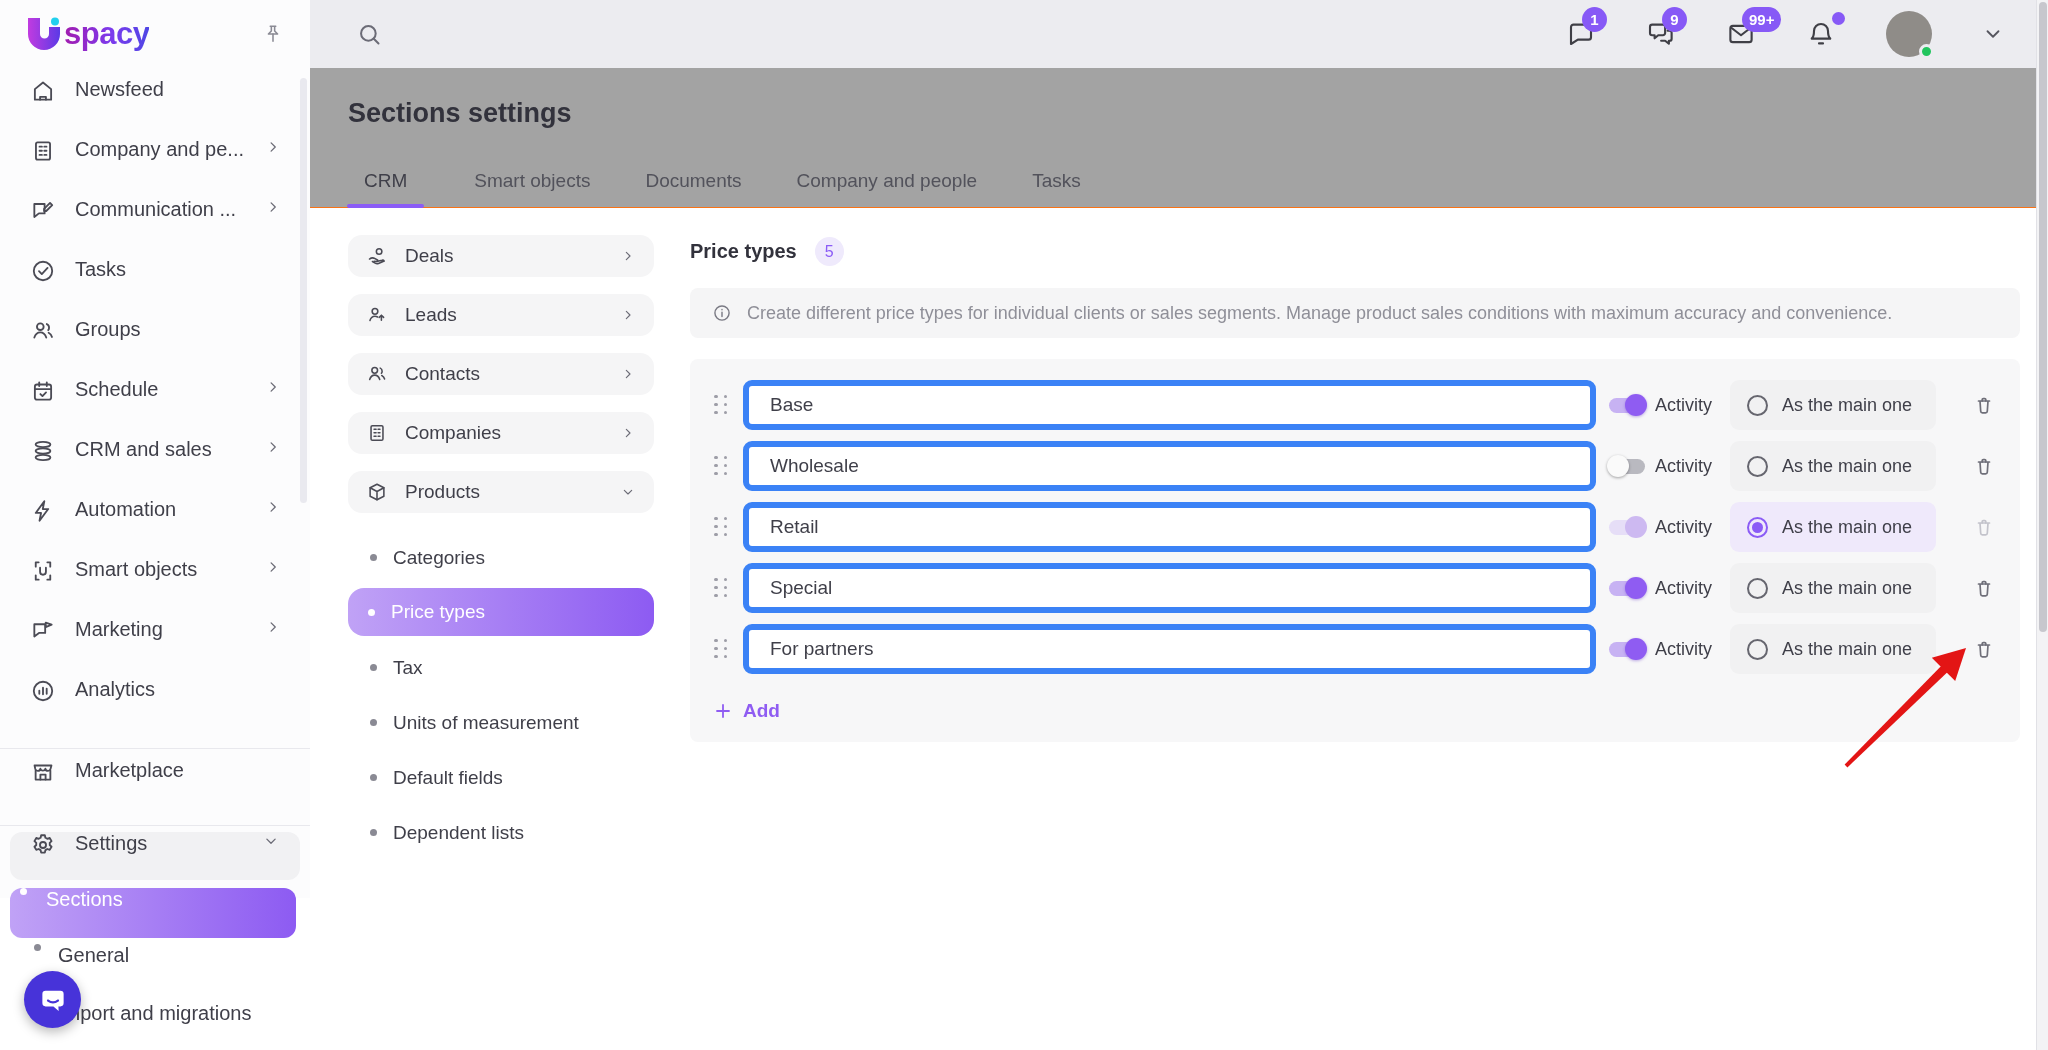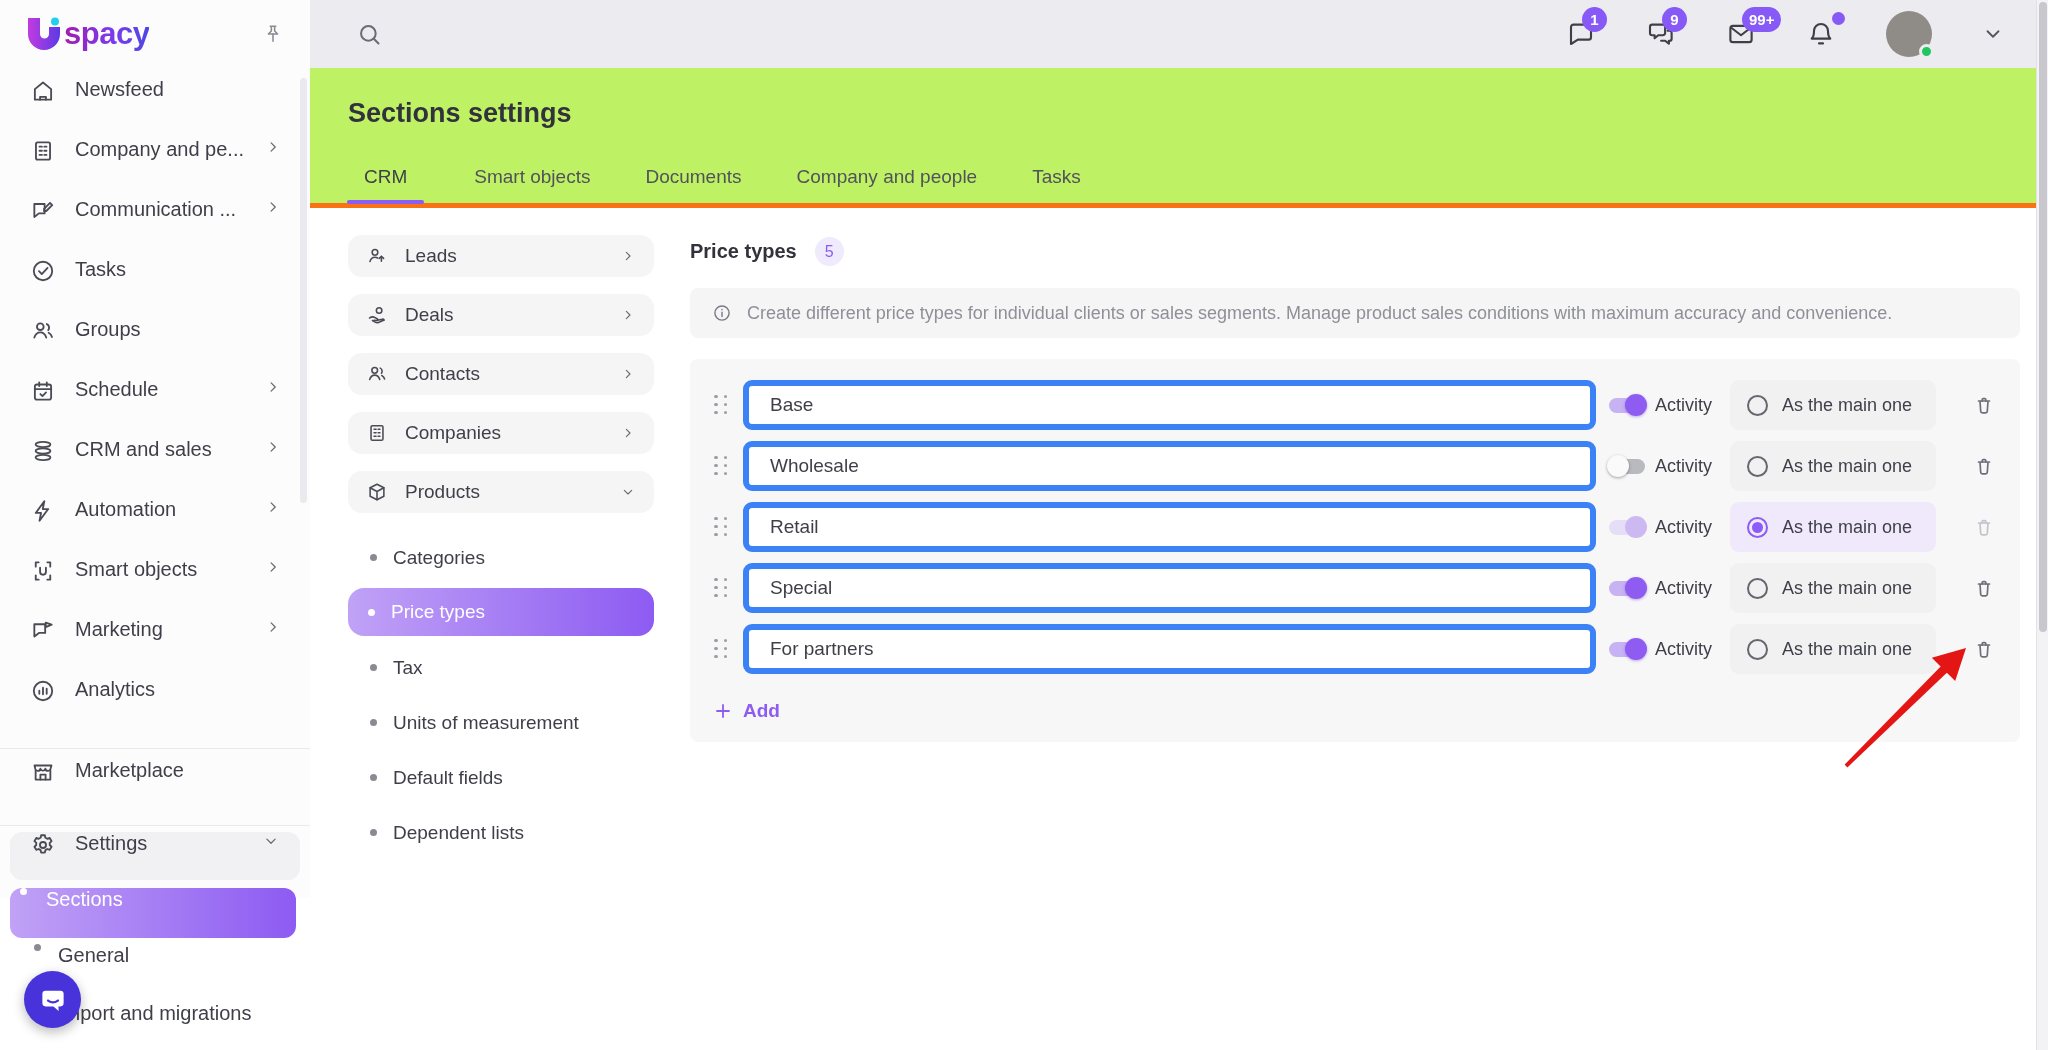--- a/index.html
+++ b/index.html
@@ -45,21 +45,21 @@
   .avatar { width:46px; height:46px; border-radius:50%; position:relative; cursor:pointer; flex:0 0 auto;
     background:
       radial-gradient(circle at 62% 32%, #c2467c 0 7px, rgba(194,70,124,0) 8px),
       radial-gradient(circle at 30% 60%, #d8d5d0 0 10px, rgba(216,213,208,0) 11px),
       linear-gradient(135deg,#b9b4ae 0%,#969document28e 45%,#6e6b67 100%);
     background-color:#8f8c88; }
   .status-dot { position:absolute; right:-2px; bottom:-2px; width:15px; height:15px; border-radius:50%; background:#22c55e; border:3px solid #ececf0; }
   .caret { width:22px; height:22px; color:#55555e; cursor:pointer; }
 
   
-  .page-head { position:absolute; left:310px; top:68px; right:12px; height:140px; background:#bef264; border-bottom:5px solid #f97316; z-index:1; }
+  .page-head { position:absolute; left:310px; top:68px; right:12px; height:140px; background:#a3a3a3; border-bottom:1px solid #f97316; z-index:1; }
   .page-title { position:absolute; left:38px; top:30px; font-size:27px; font-weight:bold; color:#32323c; }
   .tabs { position:absolute; left:37px; bottom:-1px; display:flex; gap:45px; }
   .tab { font-size:19px; color:#52525b; padding:0 5px 16px; position:relative; cursor:pointer; }
   .tab.active { color:#3f3f49; padding:0 17px 16px; }
   .tab.active::after { content:""; position:absolute; left:0; right:0; bottom:0; height:4px; border-radius:3px; background:#8b5cf6; }
 
   
   .content { position:absolute; left:310px; top:209px; right:12px; bottom:0; background:#fff; }
 
   .crm-nav { position:absolute; left:38px; top:26px; width:306px; }
@@ -368,41 +368,41 @@
       <div class="tab">Company and people</div>
       <div class="tab">Tasks</div>
     </div>
 </div>
 
 <div class="content">
   <div class="crm-nav">
       <div class="cn-pill">
         <span class="ic">
           <svg viewBox="0 0 24 24" fill="none" stroke="currentColor" stroke-width="1.7" stroke-linecap="round" stroke-linejoin="round">
+            <circle cx="14.3" cy="7" r="3"></circle>
+            <path d="M3.8 15.3c2-1.5 4.1-1.6 6.1-.4l2.6 1.5c.8.5.3 1.7-.7 1.6l-3-.3"></path>
+            <path d="m12.7 17.8 4.8-1.2c1-.3 1.9.1 2.4.9l-6.3 2.6c-1.2.4-2.5.3-3.6-.4l-3-1.7"></path>
+          </svg>
+        </span>
+        <span>Deals</span>
+        <span class="chev ic">
+          <svg viewBox="0 0 24 24" fill="none" stroke="currentColor" stroke-width="1.7" stroke-linecap="round" stroke-linejoin="round">
+            <path d="m9.5 6.5 5.5 5.5-5.5 5.5"></path>
+          </svg>
+        </span>
+      </div>
+      <div class="cn-pill">
+        <span class="ic">
+          <svg viewBox="0 0 24 24" fill="none" stroke="currentColor" stroke-width="1.7" stroke-linecap="round" stroke-linejoin="round">
             <circle cx="9.8" cy="8" r="3.1"></circle>
             <path d="M4.3 18c.9-3 3-4.6 5.5-4.6 1 0 2 .3 2.8.8"></path>
             <path d="M16.8 17.6v-5.2M14.4 14.6l2.4-2.4 2.4 2.4"></path>
           </svg>
         </span>
         <span>Leads</span>
-        <span class="chev ic">
-          <svg viewBox="0 0 24 24" fill="none" stroke="currentColor" stroke-width="1.7" stroke-linecap="round" stroke-linejoin="round">
-            <path d="m9.5 6.5 5.5 5.5-5.5 5.5"></path>
-          </svg>
-        </span>
-      </div>
-      <div class="cn-pill">
-        <span class="ic">
-          <svg viewBox="0 0 24 24" fill="none" stroke="currentColor" stroke-width="1.7" stroke-linecap="round" stroke-linejoin="round">
-            <circle cx="14.3" cy="7" r="3"></circle>
-            <path d="M3.8 15.3c2-1.5 4.1-1.6 6.1-.4l2.6 1.5c.8.5.3 1.7-.7 1.6l-3-.3"></path>
-            <path d="m12.7 17.8 4.8-1.2c1-.3 1.9.1 2.4.9l-6.3 2.6c-1.2.4-2.5.3-3.6-.4l-3-1.7"></path>
-          </svg>
-        </span>
-        <span>Deals</span>
         <span class="chev ic">
           <svg viewBox="0 0 24 24" fill="none" stroke="currentColor" stroke-width="1.7" stroke-linecap="round" stroke-linejoin="round">
             <path d="m9.5 6.5 5.5 5.5-5.5 5.5"></path>
           </svg>
         </span>
       </div>
       <div class="cn-pill">
         <span class="ic">
           <svg viewBox="0 0 24 24" fill="none" stroke="currentColor" stroke-width="1.7" stroke-linecap="round" stroke-linejoin="round">
             <circle cx="9.5" cy="8" r="3.1"></circle>

